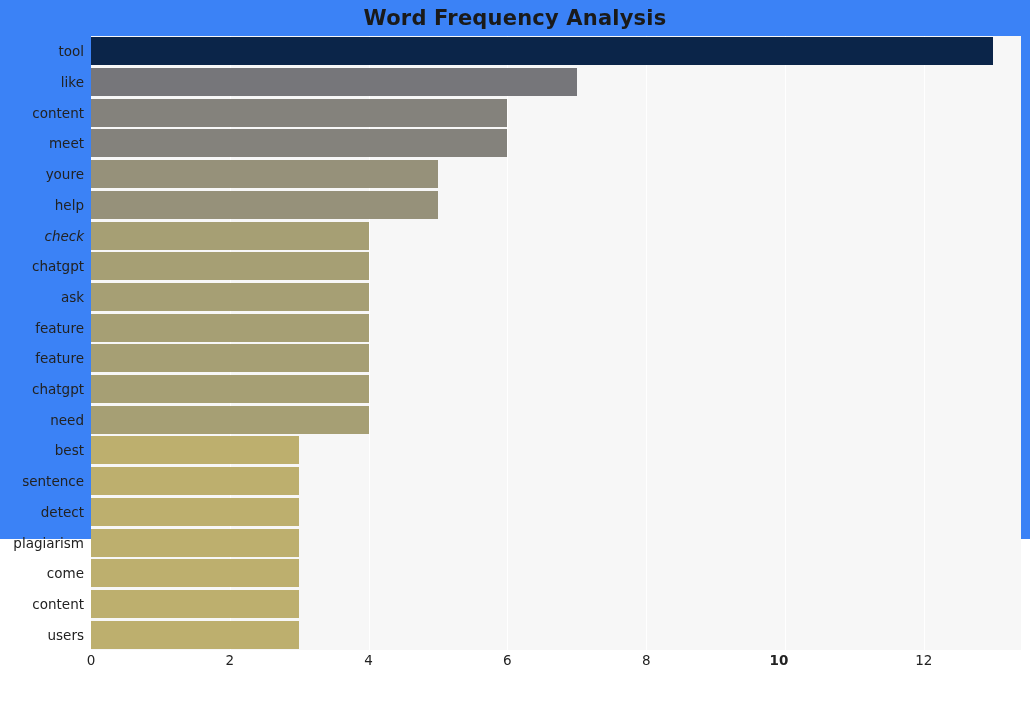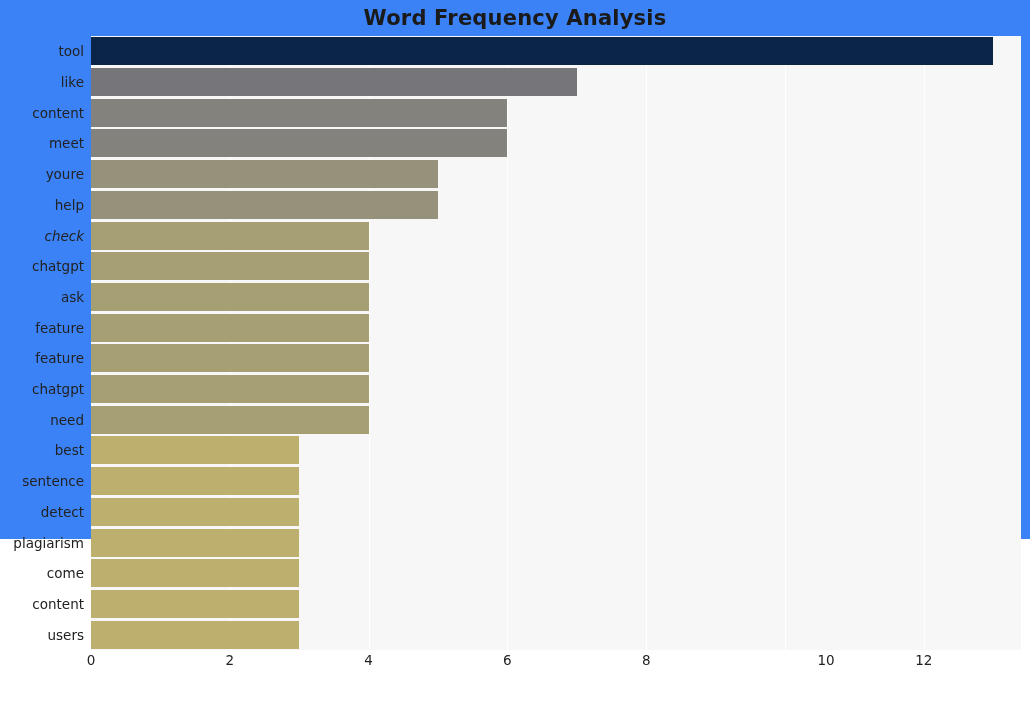--- a/index.html
+++ b/index.html
@@ -199,18 +199,18 @@
       <div class="ytick-label" style="top: 553.95px; width: 78px;">content</div>
       <div class="ytick-label" style="top: 584.65px; width: 78px;">users</div>
     </div>
 
   <div id="xlabels">
       <div class="xtick-label" style="left: 0px;">0</div>
       <div class="xtick-label" style="left: 138.806px;">2</div>
       <div class="xtick-label" style="left: 277.612px;">4</div>
       <div class="xtick-label" style="left: 416.418px;">6</div>
       <div class="xtick-label" style="left: 555.224px;">8</div>
-      <div class="xtick-label" style="left: 735px;">10</div>
+      <div class="xtick-label" style="left: 688px; font-weight: bold;">10</div>
       <div class="xtick-label" style="left: 832.836px;">12</div>
     </div>
 
 
 </div>
 
 </body></html>

